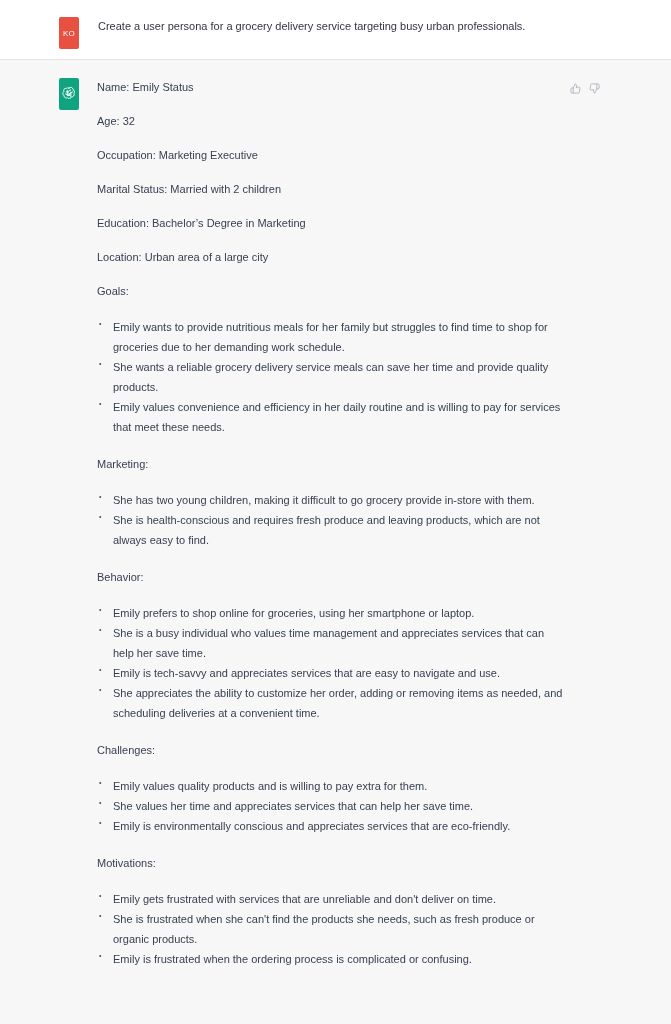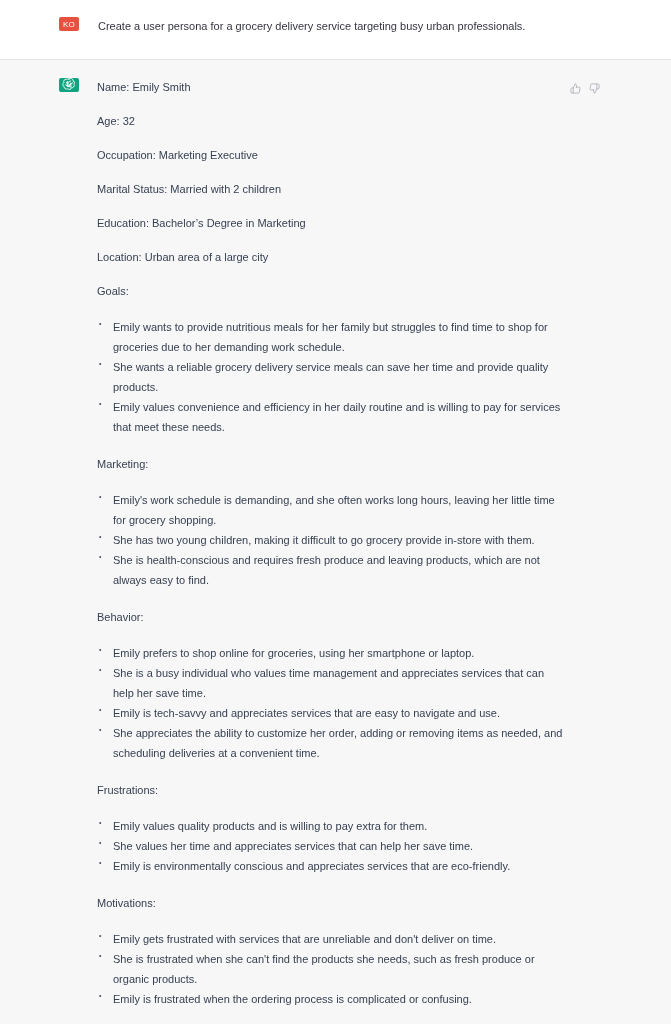--- a/index.html
+++ b/index.html
@@ -19,21 +19,21 @@
     }
     .assistant-row {
       background: #f7f7f8;
       position: relative;
       height: 964px;
     }
     .avatar {
       position: absolute;
       left: 59px;
       width: 20px;
-      height: 14px;
+      height: 32px;
       border-radius: 2px;
       display: flex;
       align-items: center;
       justify-content: center;
       color: #ffffff;
       font-size: 8px;
       letter-spacing: 0.2px;
     }
     .avatar.user { top: 17px; background: #e8503f; }
     .avatar.bot { top: 18px; background: #10a37f; }
@@ -124,50 +124,49 @@
     </span>
     <span>
       <svg viewBox="0 0 24 24" fill="none" stroke="#b4b4bd" stroke-width="2" stroke-linecap="round" stroke-linejoin="round">
         <path d="M10 15v4a3 3 0 0 0 3 3l4-9V2H5.7a2 2 0 0 0-2 1.7l-1.4 9a2 2 0 0 0 2 2.3H10z"></path>
         <path d="M17 2h2.7A2.3 2.3 0 0 1 22 4v7a2.3 2.3 0 0 1-2.3 2H17"></path>
       </svg>
     </span>
   </div>
 
   <div class="content">
-    <p class="field">Name: Emily Smith</p>
+    <p class="field">Name: Emily Status</p>
     <p class="field">Age: 32</p>
     <p class="field">Occupation: Marketing Executive</p>
     <p class="field">Marital Status: Married with 2 children</p>
     <p class="field">Education: Bachelor’s Degree in Marketing</p>
     <p class="field">Location: Urban area of a large city</p>
 
     <p class="section-title">Goals:</p>
     <ul class="bullets">
       <li>Emily wants to provide nutritious meals for her family but struggles to find time to shop for groceries due to her demanding work schedule.</li>
       <li>She wants a reliable grocery delivery service meals can save her time and provide quality products.</li>
       <li>Emily values convenience and efficiency in her daily routine and is willing to pay for services that meet these needs.</li>
     </ul>
 
     <p class="section-title">Marketing:</p>
     <ul class="bullets">
-      <li>Emily's work schedule is demanding, and she often works long hours, leaving her little time for grocery shopping.</li>
       <li>She has two young children, making it difficult to go grocery provide in-store with them.</li>
       <li>She is health-conscious and requires fresh produce and leaving products, which are not always easy to find.</li>
     </ul>
 
     <p class="section-title">Behavior:</p>
     <ul class="bullets">
       <li>Emily prefers to shop online for groceries, using her smartphone or laptop.</li>
       <li>She is a busy individual who values time management and appreciates services that can help her save time.</li>
       <li>Emily is tech-savvy and appreciates services that are easy to navigate and use.</li>
       <li>She appreciates the ability to customize her order, adding or removing items as needed, and scheduling deliveries at a convenient time.</li>
     </ul>
 
-    <p class="section-title">Frustrations:</p>
+    <p class="section-title">Challenges:</p>
     <ul class="bullets">
       <li>Emily values quality products and is willing to pay extra for them.</li>
       <li>She values her time and appreciates services that can help her save time.</li>
       <li>Emily is environmentally conscious and appreciates services that are eco-friendly.</li>
     </ul>
 
     <p class="section-title">Motivations:</p>
     <ul class="bullets">
       <li>Emily gets frustrated with services that are unreliable and don't deliver on time.</li>
       <li>She is frustrated when she can't find the products she needs, such as fresh produce or organic products.</li>

